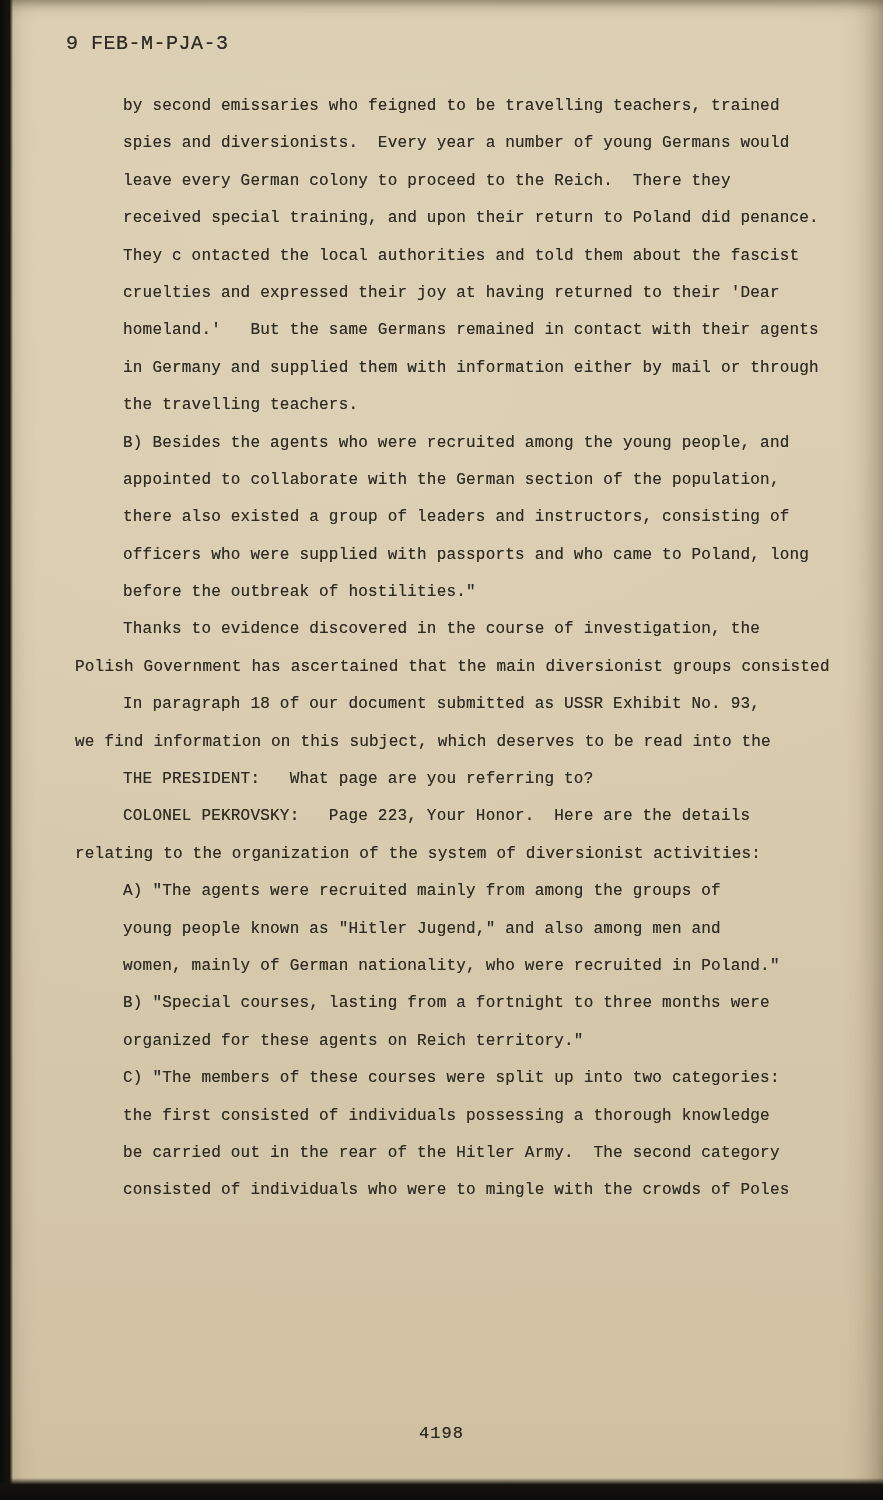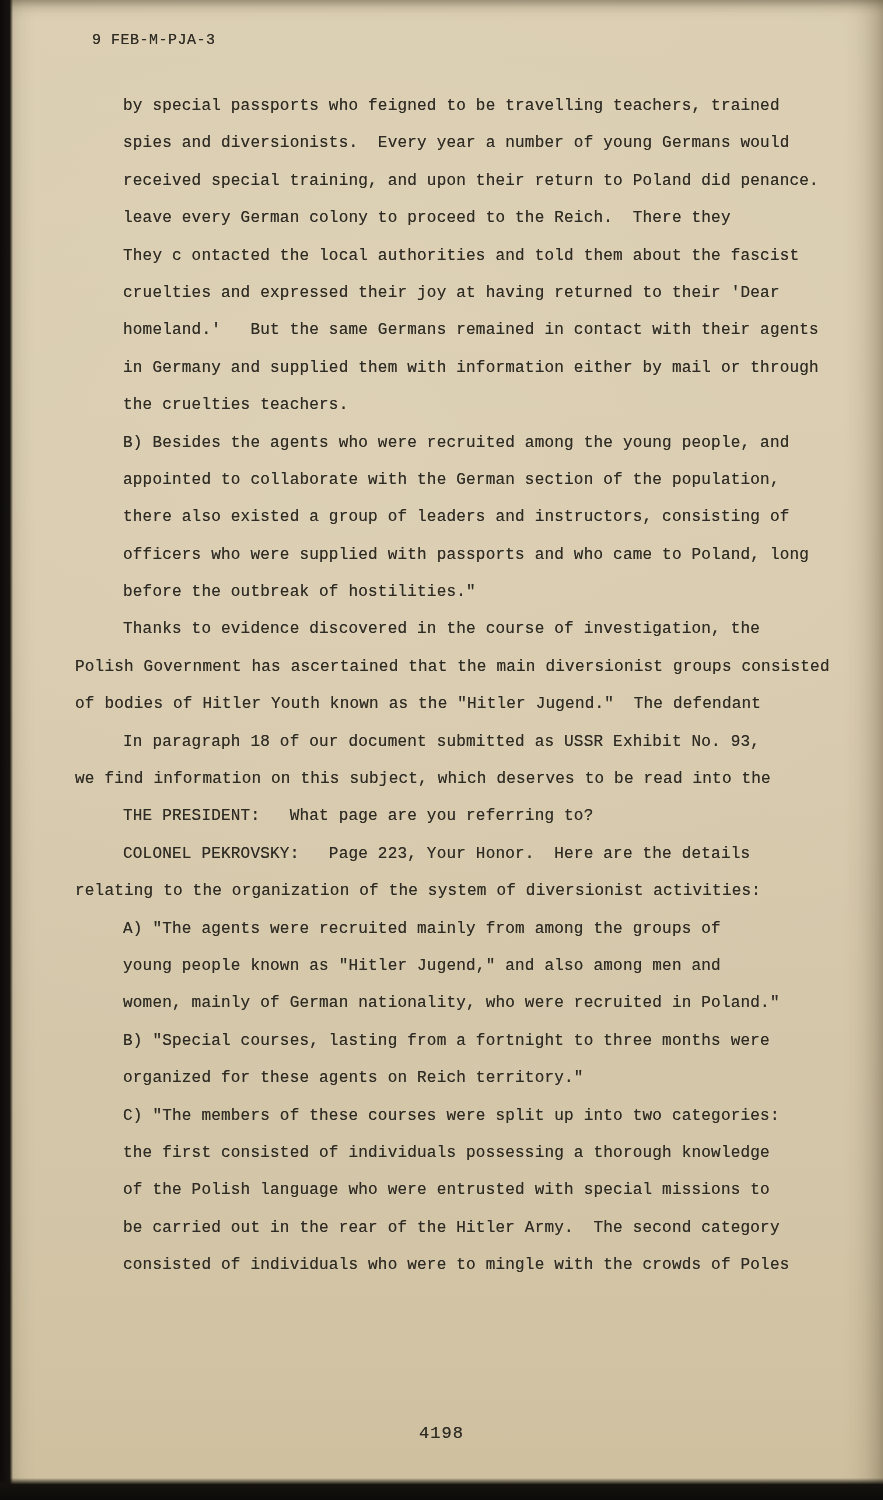--- a/index.html
+++ b/index.html
@@ -30,23 +30,23 @@
     background: linear-gradient(90deg, #0c0b09 0%, #171410 75%, rgba(23,20,16,0) 100%);
   }
   .edge-bottom {
     position: absolute;
     left: 0; bottom: 0;
     width: 100%; height: 22px;
     background: linear-gradient(0deg, #0c0b09 0%, #15120e 70%, rgba(21,18,14,0) 100%);
   }
   .header {
     position: absolute;
-    left: 92px;
+    left: 66px;
     top: 32px;
-    font-size: 15px;
+    font-size: 20px;
     letter-spacing: 0.5px;
     white-space: pre;
     text-shadow: 0 0 0.6px rgba(46,43,36,0.7);
   }
   .body-text {
     position: absolute;
     left: 75px;
     top: 88px;
     width: 760px;
   }
@@ -75,48 +75,46 @@
 </head>
 <body>
 
 <div class="page">
   <div class="edge-left"></div>
   <div class="edge-bottom"></div>
 
   <div class="header">9 FEB-M-PJA-3</div>
 
   <div class="body-text" id="doc-body">
-      <div class="line ind">by special passports who feigned to be travelling teachers, trained</div>
+      <div class="line ind">by second emissaries who feigned to be travelling teachers, trained</div>
       <div class="line ind">spies and diversionists.  Every year a number of young Germans would</div>
+      <div class="line ind">leave every German colony to proceed to the Reich.  There they</div>
       <div class="line ind">received special training, and upon their return to Poland did penance.</div>
-      <div class="line ind">leave every German colony to proceed to the Reich.  There they</div>
       <div class="line ind">They c ontacted the local authorities and told them about the fascist</div>
       <div class="line ind">cruelties and expressed their joy at having returned to their 'Dear</div>
       <div class="line ind">homeland.'   But the same Germans remained in contact with their agents</div>
       <div class="line ind">in Germany and supplied them with information either by mail or through</div>
-      <div class="line ind">the cruelties teachers.</div>
+      <div class="line ind">the travelling teachers.</div>
       <div class="line ind">B) Besides the agents who were recruited among the young people, and</div>
       <div class="line ind">appointed to collaborate with the German section of the population,</div>
       <div class="line ind">there also existed a group of leaders and instructors, consisting of</div>
       <div class="line ind">officers who were supplied with passports and who came to Poland, long</div>
       <div class="line ind">before the outbreak of hostilities."</div>
       <div class="line ind">Thanks to evidence discovered in the course of investigation, the</div>
       <div class="line">Polish Government has ascertained that the main diversionist groups consisted</div>
-      <div class="line">of bodies of Hitler Youth known as the "Hitler Jugend."  The defendant</div>
       <div class="line ind">In paragraph 18 of our document submitted as USSR Exhibit No. 93,</div>
       <div class="line">we find information on this subject, which deserves to be read into the</div>
       <div class="line ind">THE PRESIDENT:   What page are you referring to?</div>
       <div class="line ind">COLONEL PEKROVSKY:   Page 223, Your Honor.  Here are the details</div>
       <div class="line">relating to the organization of the system of diversionist activities:</div>
       <div class="line ind">A) "The agents were recruited mainly from among the groups of</div>
       <div class="line ind">young people known as "Hitler Jugend," and also among men and</div>
       <div class="line ind">women, mainly of German nationality, who were recruited in Poland."</div>
       <div class="line ind">B) "Special courses, lasting from a fortnight to three months were</div>
       <div class="line ind">organized for these agents on Reich territory."</div>
       <div class="line ind">C) "The members of these courses were split up into two categories:</div>
       <div class="line ind">the first consisted of individuals possessing a thorough knowledge</div>
-      <div class="line ind">of the Polish language who were entrusted with special missions to</div>
       <div class="line ind">be carried out in the rear of the Hitler Army.  The second category</div>
       <div class="line ind">consisted of individuals who were to mingle with the crowds of Poles</div>
     </div>
 
   <div class="pagenum">4198</div>
 </div>
 
 </body></html>

